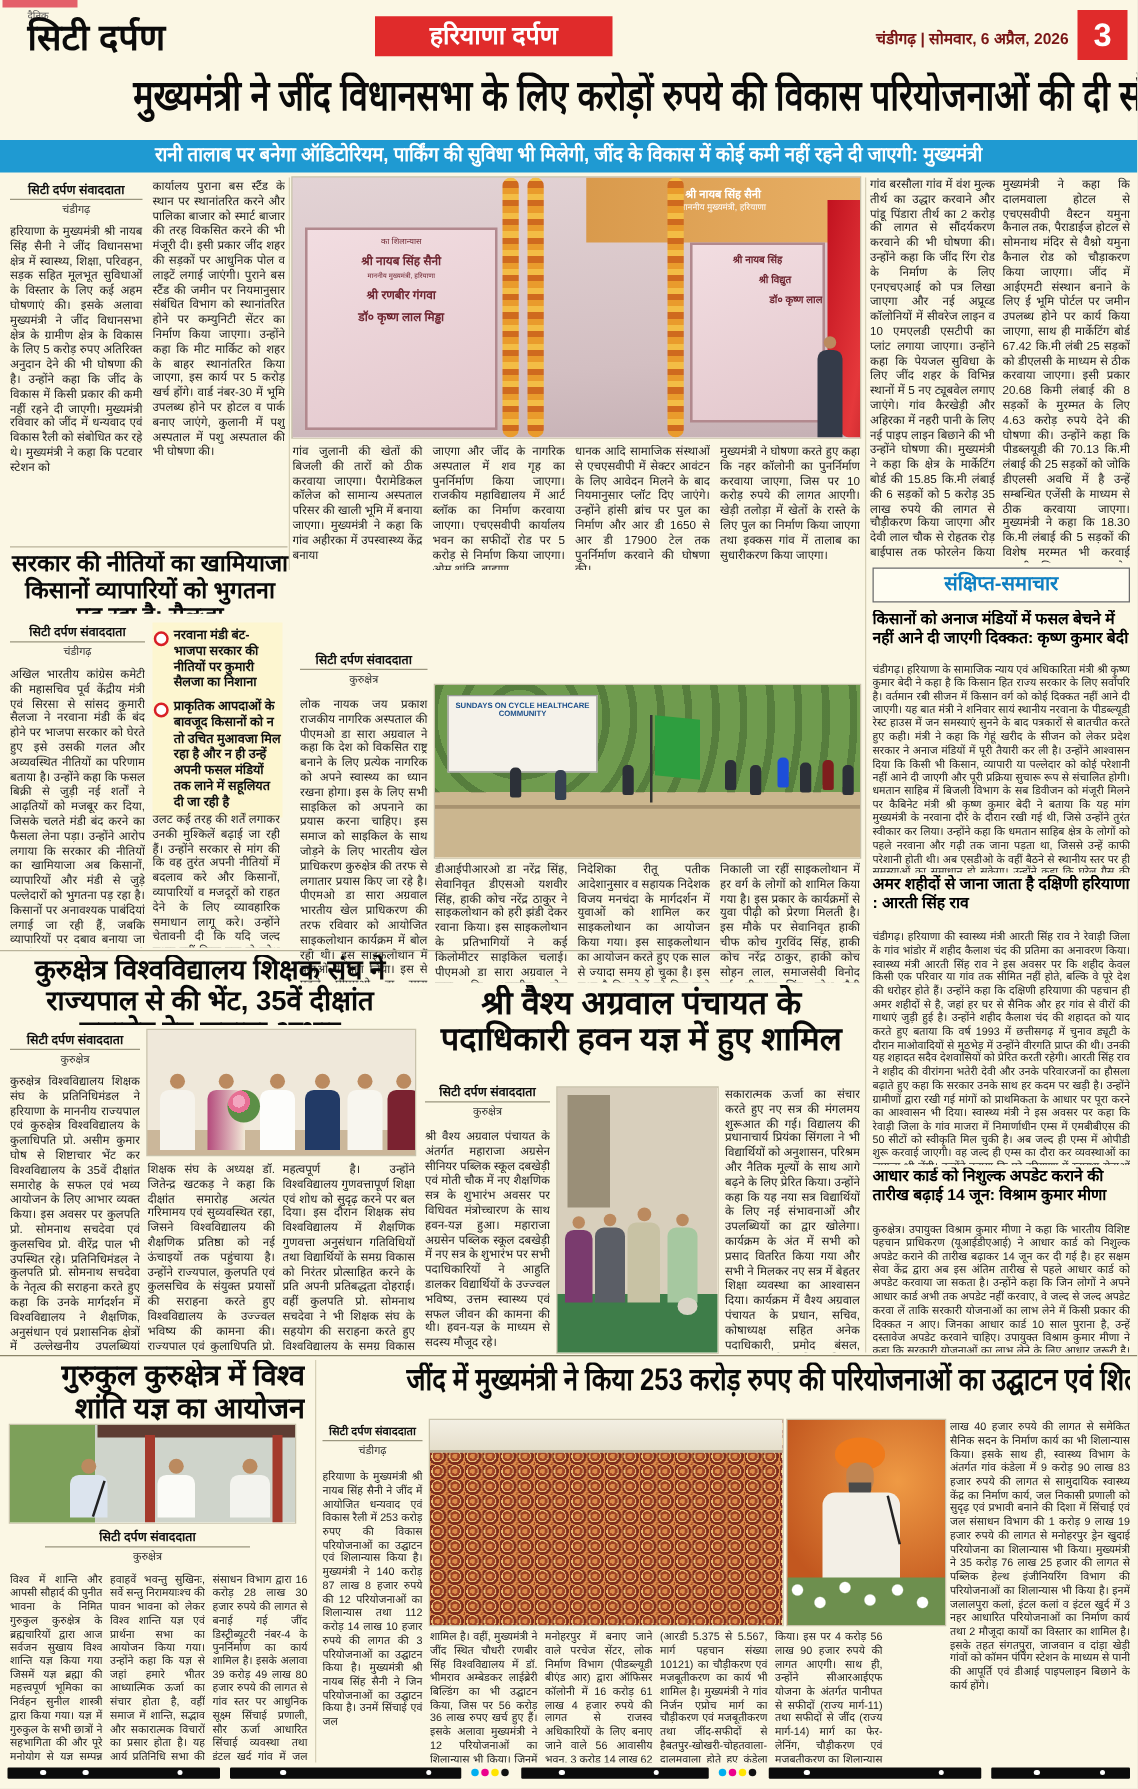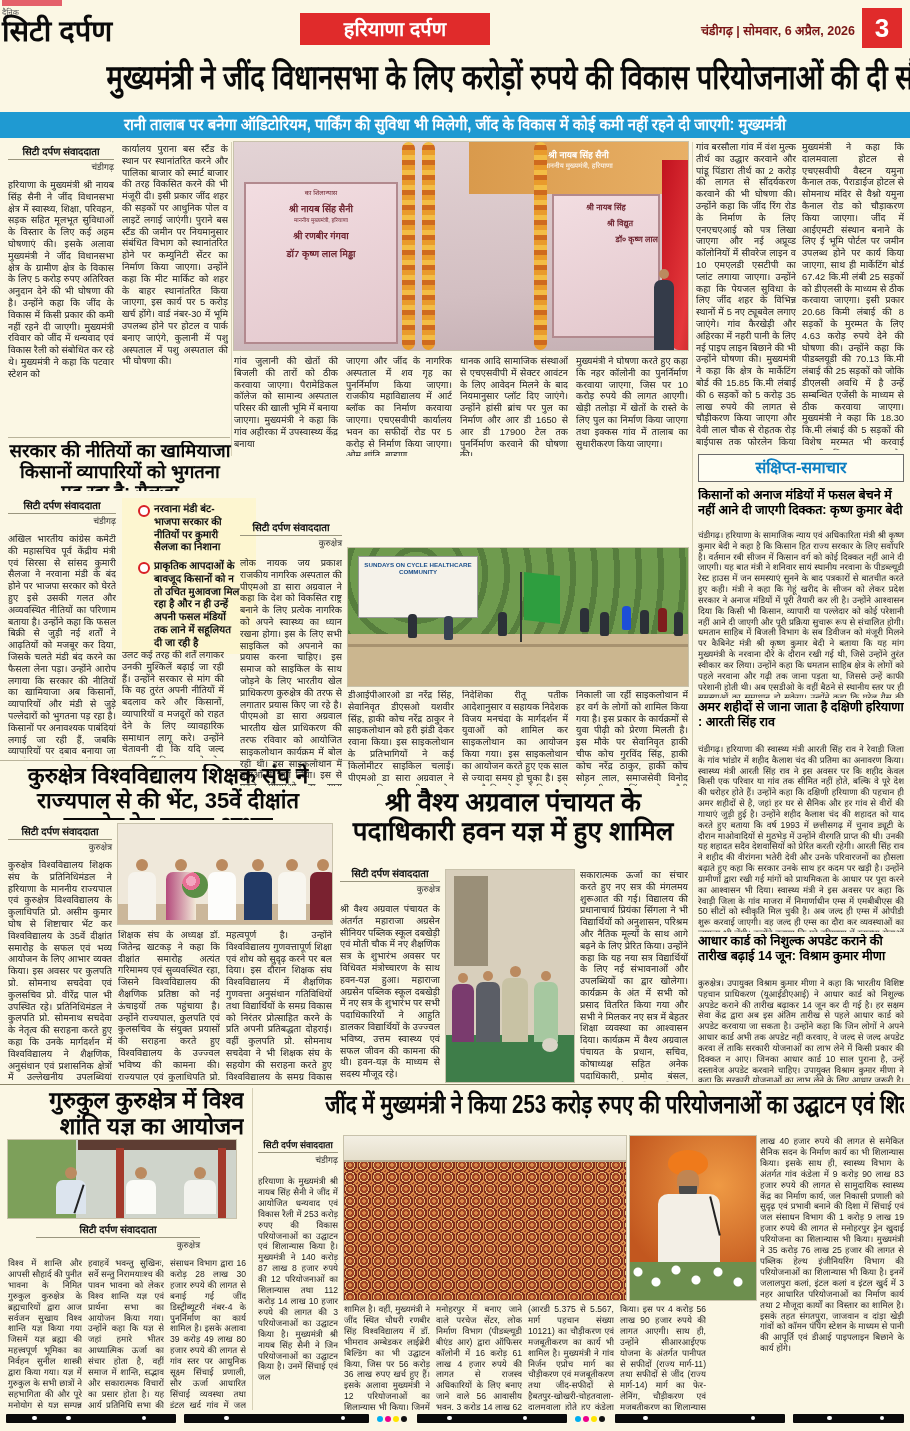--- a/index.html
+++ b/index.html
@@ -4,26 +4,26 @@
 <style>
   html,body{margin:0;padding:0;background:#e9e6d8;}
   .page{position:relative;width:910px;height:1431px;margin:0 auto;background:#fbf7e4;
         font-family:"Liberation Sans","DejaVu Sans",sans-serif;overflow:hidden;color:#1a1a1a;}
   .abs{position:absolute;}
   .body{font-size:9.3px;line-height:1.27;text-align:justify;color:#1c1c1c;overflow:hidden;}
   .body-sm{font-size:8.6px;line-height:1.26;text-align:justify;color:#222;overflow:hidden;}
   .hl{font-weight:bold;color:#0a0a0a;text-align:center;line-height:1.12;overflow:hidden;}
   .hl .fit{display:inline-block;white-space:nowrap;transform-origin:center top;}
   .byline{font-weight:bold;font-size:10px;text-align:center;color:#111;border-bottom:1px solid #9a967f;padding-bottom:1px;}
-  .place{font-size:8.8px;text-align:right;color:#333;padding-top:1px;}
+  .place{font-size:8.8px;text-align:center;color:#333;padding-top:1px;}
   .photo{position:absolute;overflow:hidden;background:#d8d2c2;box-shadow:0 0 0 1px #c8c2ab;}
   .vrule{position:absolute;width:1px;background:#d6d0b6;}
   .hrule{position:absolute;height:1px;background:#b9b39a;}
   .brief-hl{font-weight:bold;font-size:12.6px;line-height:1.22;color:#000;overflow:hidden;}
-  .bullet-box{background:#fdf6d0;padding:5px 16px;overflow:hidden;}
+  .bullet-box{background:#fdf6d0;padding:5px 1px;overflow:hidden;}
   .bullet-item{display:flex;gap:4px;margin-bottom:6px;}
   .bullet-dot{flex:0 0 auto;width:8px;height:8px;border:2.5px solid #d81f26;border-radius:50%;margin-top:2px;background:#fff;}
   .bullet-text{font-weight:bold;font-size:10.2px;line-height:1.25;color:#111;}
   .plq{position:absolute;background:linear-gradient(160deg,#f2dde1,#e3c8cd);border:2px solid #b2898e;
        color:#6e2631;text-align:center;overflow:hidden;}
   .plq .t{font-size:6.5px;margin-top:4px;}
   .plq .n{font-size:9.5px;font-weight:bold;margin-top:5px;}
   .garl{position:absolute;width:13px;border-radius:7px;
         background:repeating-linear-gradient(0deg,#e99b2c 0 5px,#cf6a1e 5px 10px,#f3bd45 10px 15px);}
   .person{position:absolute;bottom:4px;}
@@ -35,21 +35,21 @@
   .cdot{width:6px;height:6px;border-radius:50%;display:inline-block;margin-right:2px;vertical-align:middle;}
   .briefbox{border:1.5px solid #6b6b6b;background:#fffdf2;text-align:center;
             font-weight:bold;color:#0d7fc2;font-size:16px;line-height:26px;}
 </style>
 </head>
 <body>
 
 <div class="page">
 
   <div class="abs" style="left:2px;top:0;width:60px;height:6px;background:#e4606a;"></div>
-  <div class="abs" style="left:2px;top:6px;">
+  <div class="abs" style="left:22px;top:6px;">
     <div style="font-size:8px;color:#555;">दैनिक</div>
     <div style="font-size:29px;font-weight:bold;color:#0b0b0b;line-height:1;">सिटी दर्पण</div>
   </div>
   <div class="abs" style="left:300px;top:13px;width:190px;height:32px;background:#e02b2b;color:#fff;
        font-weight:bold;font-size:20px;text-align:center;line-height:32px;">हरियाणा दर्पण</div>
   <div class="abs" style="left:640px;top:22px;width:215px;text-align:right;font-weight:bold;
        font-size:12.5px;color:#7a1616;">चंडीगढ़ | सोमवार, 6 अप्रैल, 2026</div>
   <div class="abs" style="left:862px;top:8px;width:40px;height:40px;background:#e02b2b;color:#fff;
        font-weight:bold;font-size:26px;text-align:center;line-height:40px;">3</div>
 
@@ -72,21 +72,21 @@
   <div class="photo" style="left:234px;top:142px;width:454px;height:208px;background:linear-gradient(175deg,#e3d3d5,#d3bfc2 70%,#c5b0b4);">
     <div class="abs" style="left:235px;top:0;width:219px;height:52px;background:linear-gradient(90deg,#d99a4c,#e8b066);color:#fff;text-align:center;overflow:hidden;">
       <div style="font-size:9px;font-weight:bold;margin-top:6px;">श्री नायब सिंह सैनी</div>
       <div style="font-size:7px;">माननीय मुख्यमंत्री, हरियाणा</div>
     </div>
     <div class="plq" style="left:10px;top:40px;width:150px;height:158px;">
       <div class="t">का शिलान्यास</div>
       <div class="n">श्री नायब सिंह सैनी</div>
       <div style="font-size:5.5px;margin-top:1px;">माननीय मुख्यमंत्री, हरियाणा</div>
       <div class="n">श्री रणबीर गंगवा</div>
-      <div class="n">डॉ7 कृष्ण लाल मिड्ढा</div>
+      <div class="n">डॉ० कृष्ण लाल मिड्ढा</div>
     </div>
     <div class="plq" style="left:318px;top:52px;width:104px;height:140px;">
       <div class="n" style="font-size:8px;">श्री नायब सिंह</div>
       <div class="n" style="font-size:8px;margin-left:28px;">श्री विद्युत</div>
       <div class="n" style="font-size:8px;text-align:right;">डॉ० कृष्ण लाल</div>
     </div>
     <div class="garl" style="left:168px;top:0;height:208px;"></div>
     <div class="garl" style="left:188px;top:0;height:208px;"></div>
     <div class="garl" style="left:300px;top:0;height:208px;"></div>
     <div class="abs" style="left:428px;top:18px;width:56px;height:190px;background:linear-gradient(100deg,#c1121f,#e5383b 55%,#9d1318);border-radius:0 0 30% 30%;"></div>

